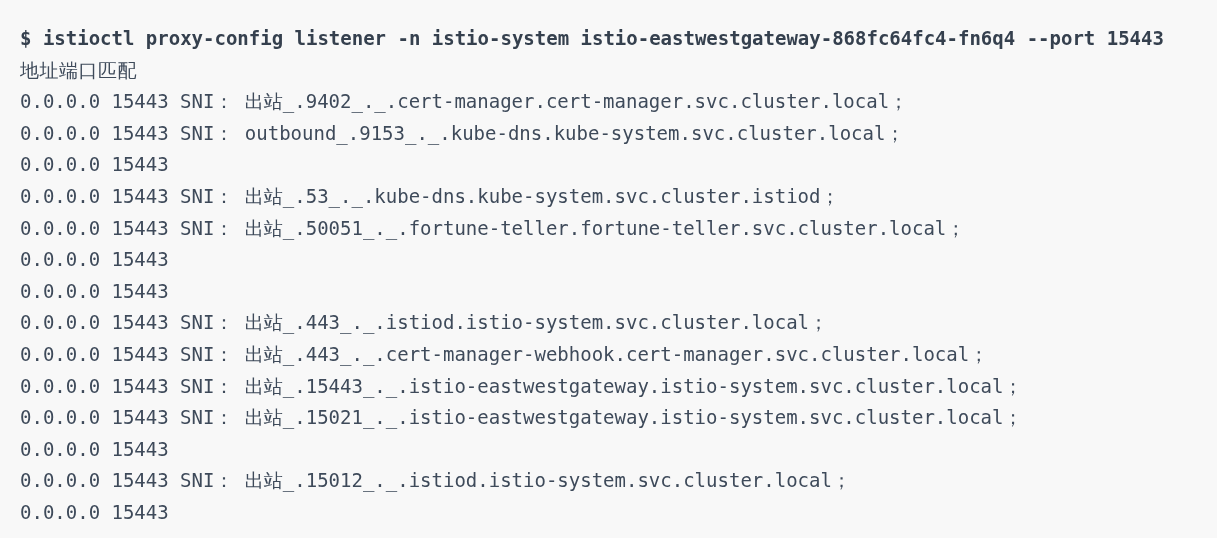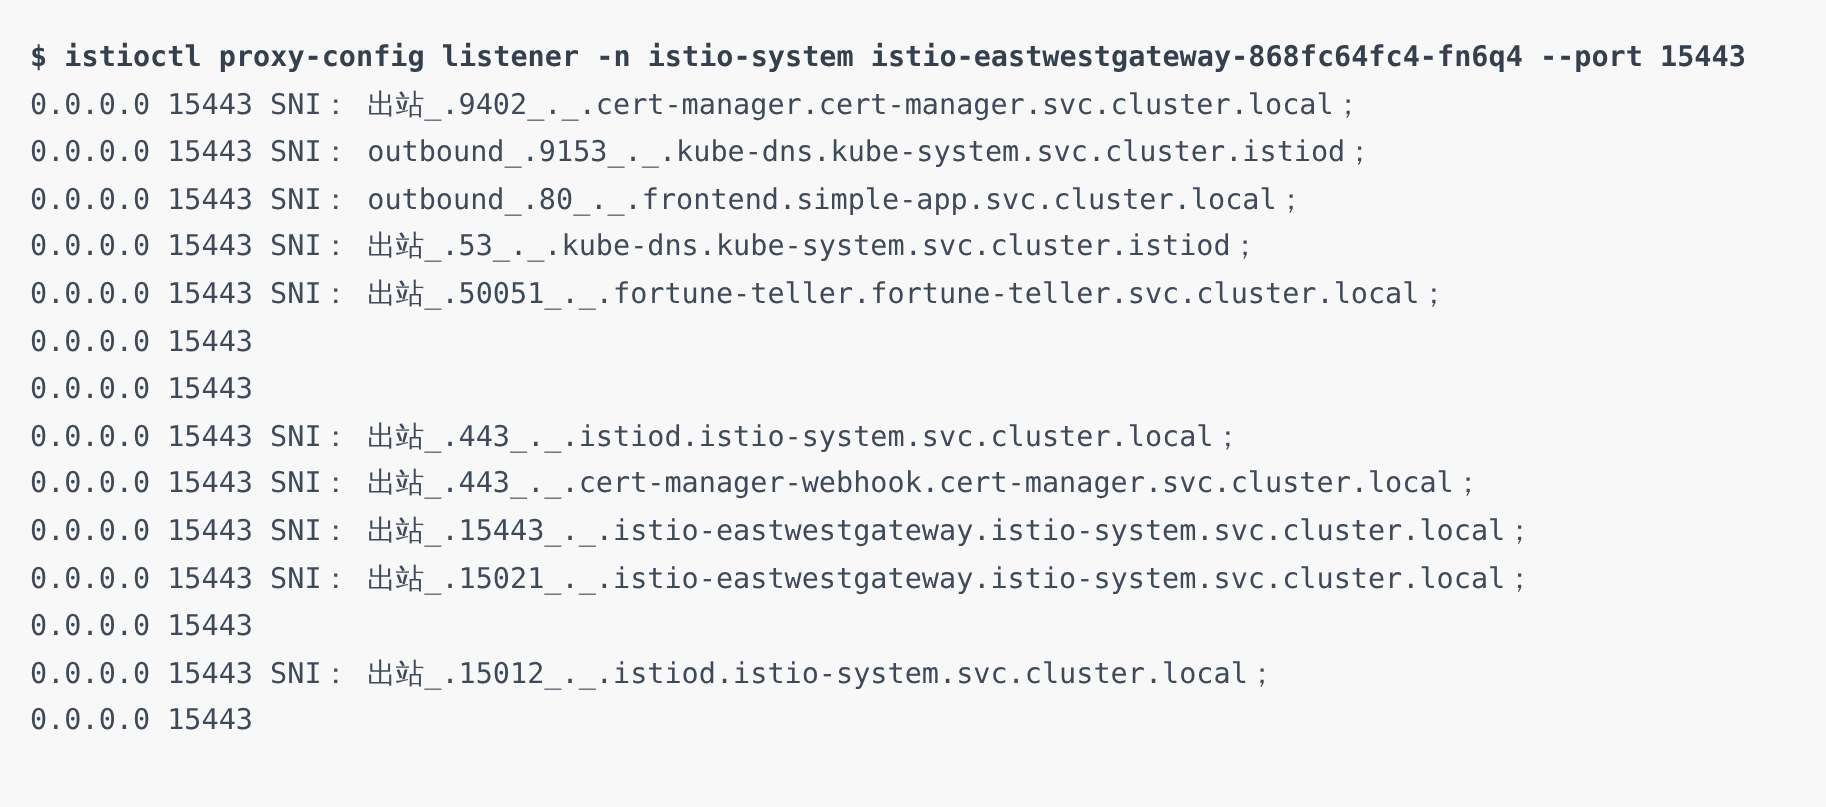--- a/index.html
+++ b/index.html
@@ -35,37 +35,39 @@
 </style>
 </head>
 <body>
 
 <div class="code-block">
 
   <div class="line cmd">
     <span>$ istioctl proxy-config listener -n istio-system istio-eastwestgateway-868fc64fc4-fn6q4 --port 15443</span>
   </div>
 
+  <div class="line hdr">
+    <span>地址端口匹配</span>
+  </div>
 
   <div class="line">
     <span>0.0.0.0</span>
     <span>15443</span>
     <span>SNI： 出站_.9402_._.cert-manager.cert-manager.svc.cluster.local；</span>
   </div>
 
   <div class="line">
     <span>0.0.0.0</span>
     <span>15443</span>
-    <span>SNI： outbound_.9153_._.kube-dns.kube-system.svc.cluster.istiod；</span>
+    <span>SNI： outbound_.9153_._.kube-dns.kube-system.svc.cluster.local；</span>
   </div>
 
   <div class="line">
     <span>0.0.0.0</span>
     <span>15443</span>
-    <span>SNI： outbound_.80_._.frontend.simple-app.svc.cluster.local；</span>
   </div>
 
   <div class="line">
     <span>0.0.0.0</span>
     <span>15443</span>
     <span>SNI： 出站_.53_._.kube-dns.kube-system.svc.cluster.istiod；</span>
   </div>
 
   <div class="line">
     <span>0.0.0.0</span>

